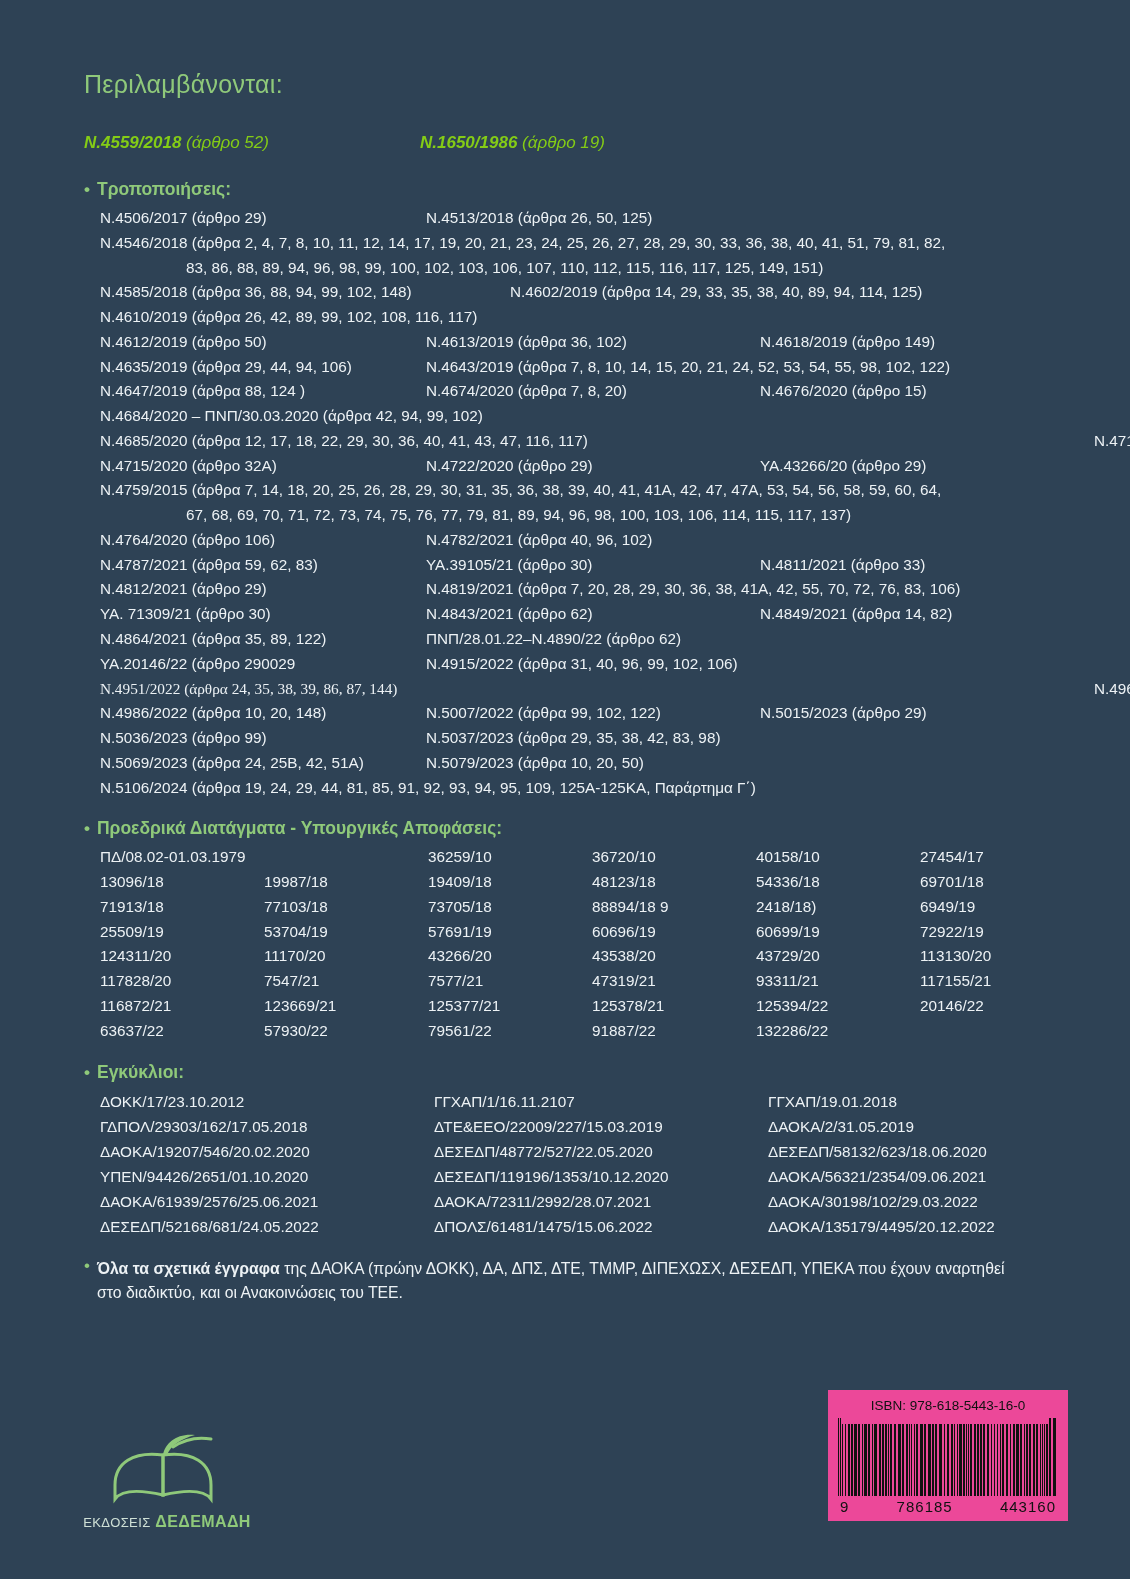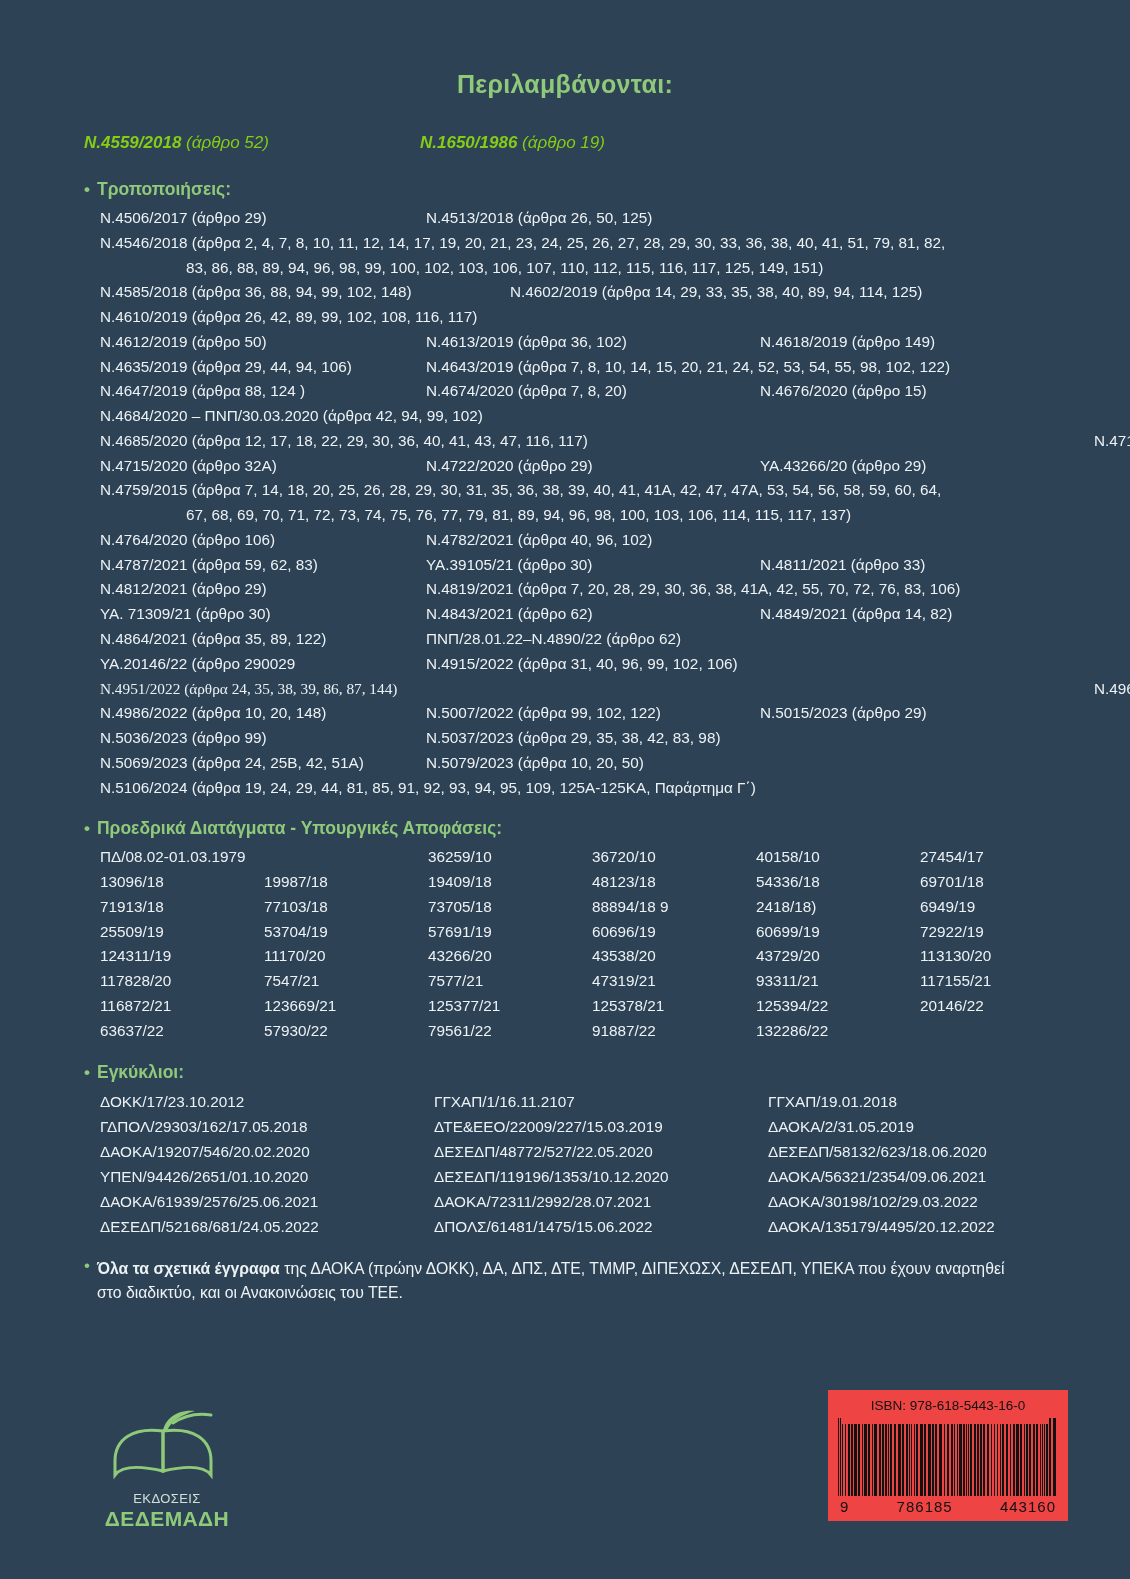--- a/index.html
+++ b/index.html
@@ -16,24 +16,24 @@
     position: relative;
   }
   .page {
     position: relative;
     width: 1130px;
     height: 1579px;
     box-sizing: border-box;
     padding: 70px 84px 0 84px;
   }
   .title {
-    text-align: center;
+    text-align: left;
     color: #8fc97a;
     font-size: 25px;
-    font-weight: bold;
+    font-weight: normal;
     letter-spacing: 0.3px;
     margin: 0 0 34px 0;
   }
   .laws-row {
     display: flex;
     margin: 0 0 26px 0;
     font-size: 17px;
   }
   .law-cell {
     width: 336px;
@@ -129,27 +129,27 @@
     width: 120px;
     height: 78px;
     margin: 0 auto 6px auto;
     position: relative;
   }
   .logo-text {
     font-size: 15.5px;
     letter-spacing: 0.4px;
   }
   .logo-text .pub { color: #cfe0d6; font-size: 13px; }
-  .logo-text .name { color: #8fc97a; font-weight: bold; font-size: 21px; margin-top: 17px; }
+  .logo-text .name { color: #8fc97a; font-weight: bold; font-size: 16px; margin-top: 17px; }
   .isbn-box {
     position: absolute;
     right: 62px;
     bottom: 58px;
     width: 240px;
-    background: #ef4444;
+    background: #ec4899;
     padding: 8px 10px 6px 10px;
     box-sizing: border-box;
   }
   .isbn-label {
     color: #111;
     font-size: 13.5px;
     text-align: center;
     margin-bottom: 5px;
     font-family: "Liberation Sans", sans-serif;
   }
@@ -256,21 +256,21 @@
         </div>
         <div class="grow">
           <span class="gcell">25509/19</span>
           <span class="gcell">53704/19</span>
           <span class="gcell">57691/19</span>
           <span class="gcell">60696/19</span>
           <span class="gcell">60699/19</span>
           <span class="gcell">72922/19</span>
         </div>
         <div class="grow">
-          <span class="gcell">124311/19</span>
+          <span class="gcell">124311/20</span>
           <span class="gcell">11170/20</span>
           <span class="gcell">43266/20</span>
           <span class="gcell">43538/20</span>
           <span class="gcell">43729/20</span>
           <span class="gcell">113130/20</span>
         </div>
         <div class="grow">
           <span class="gcell">117828/20</span>
           <span class="gcell">7547/21</span>
           <span class="gcell">7577/21</span>

